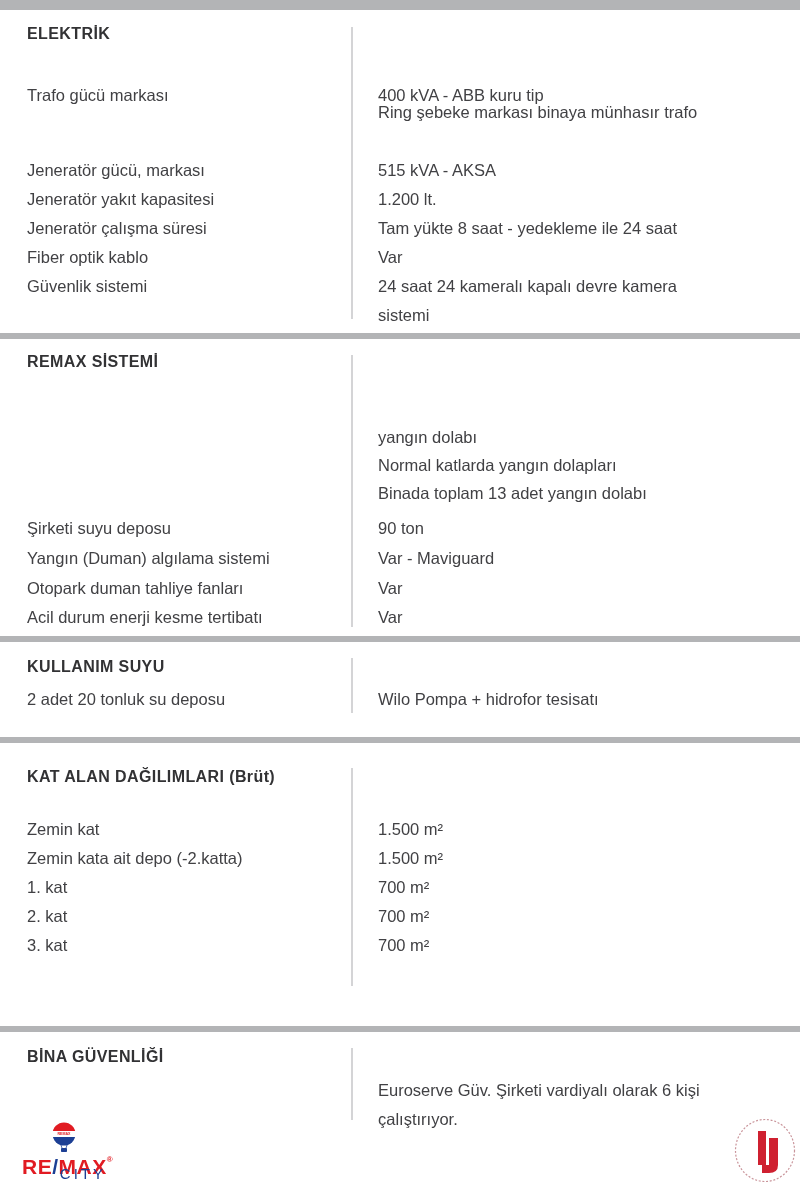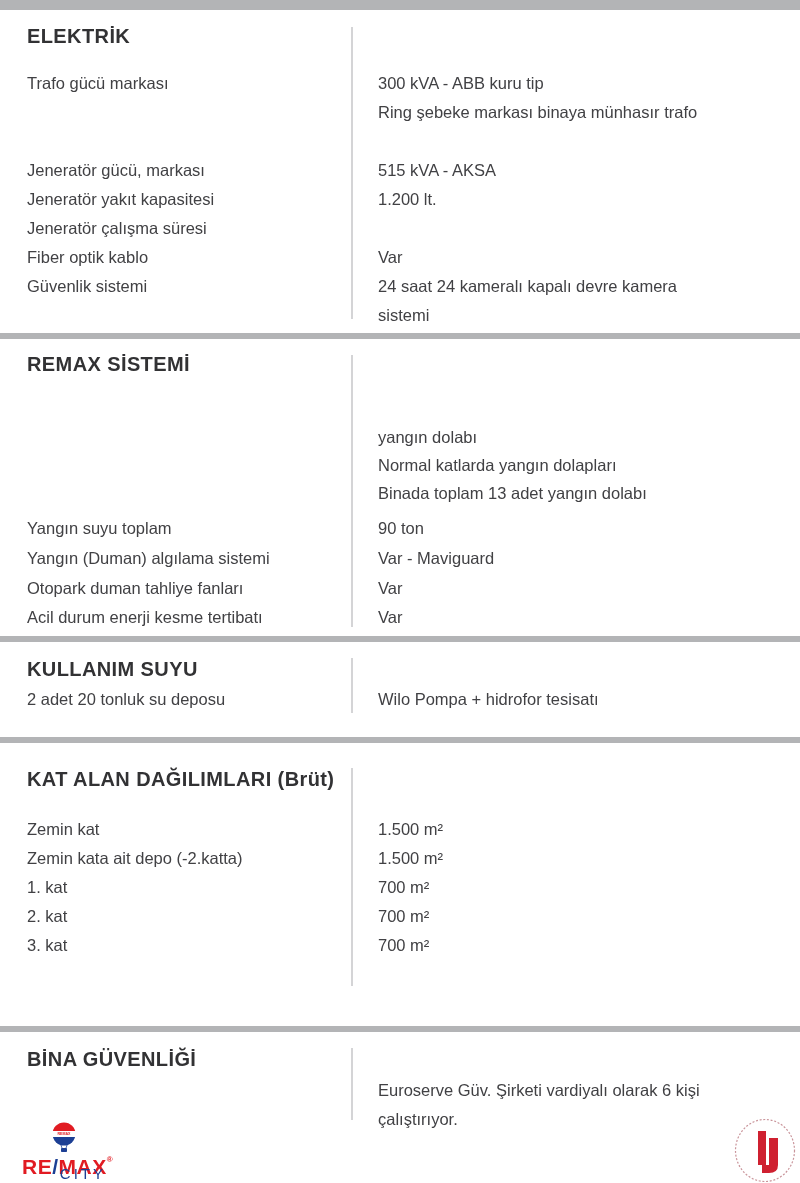--- a/index.html
+++ b/index.html
@@ -3,21 +3,21 @@
 <meta charset="utf-8">
 <style>
   html,body { margin:0; padding:0; background:#ffffff; }
   body { width:800px; height:1183px; position:relative; overflow:hidden;
          font-family:"Liberation Sans", sans-serif; }
   .page { position:absolute; inset:0; }
 
   .bar  { position:absolute; left:0; width:800px; background:#b3b4b6; }
   .vline{ position:absolute; left:351px; width:2px; background:#d4d4d6; }
 
-  .sec-title { position:absolute; left:27px; font-size:20px; font-weight:700;
+  .sec-title { position:absolute; left:27px; font-size:16px; font-weight:700;
                color:#323234; letter-spacing:0.4px; white-space:nowrap; }
 
   .row  { position:absolute; left:0; width:800px; height:20px;
           font-size:16.5px; color:#414144; }
   .lbl  { position:absolute; left:27px;  white-space:nowrap; }
   .val  { position:absolute; left:378px; white-space:nowrap; }
 
   
   .remax { position:absolute; left:20px; top:1120px; width:115px; height:62px; }
   .remax .balloon { position:absolute; left:31px; top:2px; }
@@ -44,38 +44,39 @@
   <div class="bar" style="top:737px;height:6px"></div>
   <div class="bar" style="top:1026px;height:6px"></div>
 
   <div class="vline" style="top:27px;height:292px"></div>
   <div class="vline" style="top:355px;height:272px"></div>
   <div class="vline" style="top:658px;height:55px"></div>
   <div class="vline" style="top:768px;height:218px"></div>
   <div class="vline" style="top:1048px;height:72px"></div>
 
   <div class="sec-title" style="top:25px">ELEKTRİK</div>
-  <div class="row" style="top:74px">
+  <div class="row" style="top:86px">
       <span class="lbl">Trafo gücü markası</span>
-      <span class="val">300 kVA - ABB kuru tip</span>
+      <span class="val">400 kVA - ABB kuru tip</span>
     </div>
   <div class="row" style="top:103px">
       <span class="lbl"></span>
       <span class="val">Ring şebeke markası binaya münhasır trafo</span>
     </div>
   <div class="row" style="top:161px">
       <span class="lbl">Jeneratör gücü, markası</span>
       <span class="val">515 kVA - AKSA</span>
     </div>
   <div class="row" style="top:190px">
       <span class="lbl">Jeneratör yakıt kapasitesi</span>
       <span class="val">1.200 lt.</span>
     </div>
   <div class="row" style="top:219px">
       <span class="lbl">Jeneratör çalışma süresi</span>
+      <span class="val">Tam yükte 8 saat - yedekleme ile 24 saat</span>
     </div>
   <div class="row" style="top:248px">
       <span class="lbl">Fiber optik kablo</span>
       <span class="val">Var</span>
     </div>
   <div class="row" style="top:277px">
       <span class="lbl">Güvenlik sistemi</span>
       <span class="val">24 saat 24 kameralı kapalı devre kamera</span>
     </div>
   <div class="row" style="top:306px">
@@ -90,21 +91,21 @@
     </div>
   <div class="row" style="top:428px">
       <span class="lbl"></span>
       <span class="val">yangın dolabı</span>
     </div>
   <div class="row" style="top:484px">
       <span class="lbl"></span>
       <span class="val">Binada toplam 13 adet yangın dolabı</span>
     </div>
   <div class="row" style="top:519px">
-      <span class="lbl">Yangın suyu toplam</span>
+      <span class="lbl">Şirketi suyu deposu</span>
       <span class="val">90 ton</span>
     </div>
   <div class="row" style="top:549px">
       <span class="lbl">Yangın (Duman) algılama sistemi</span>
       <span class="val">Var - Maviguard</span>
     </div>
   <div class="row" style="top:579px">
       <span class="lbl">Otopark duman tahliye fanları</span>
       <span class="val">Var</span>
     </div>

